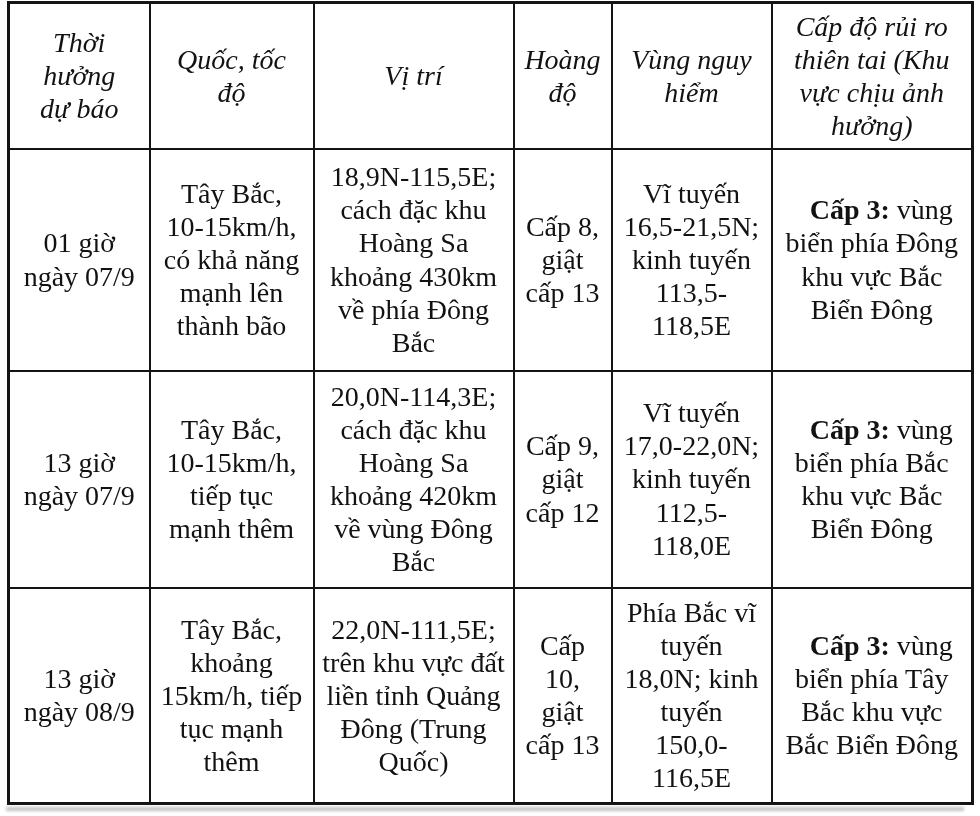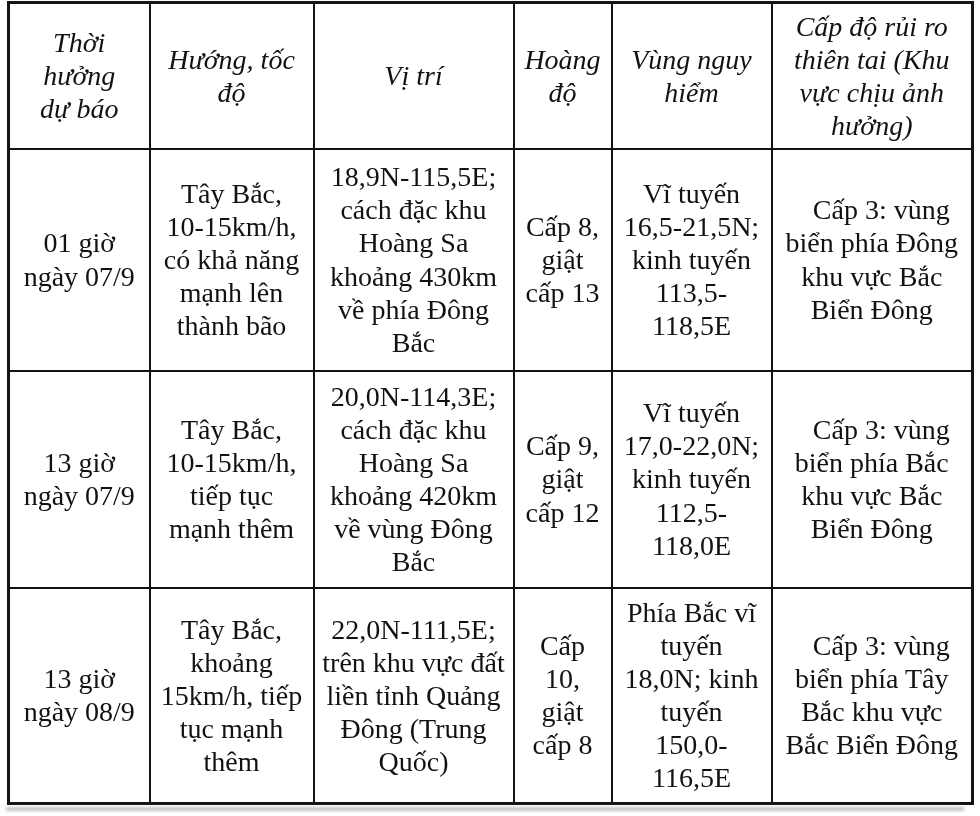--- a/index.html
+++ b/index.html
@@ -29,21 +29,21 @@
     line-height: 1.18;
     color: #121212;
     padding: 2px 4px;
     overflow: hidden;
   }
   th {
     font-style: italic;
     font-weight: normal;
   }
   .risk-grade {
-    font-weight: normal;
+    font-weight: bold;
     margin-left: 19px;
   }
   thead tr { height: 146px; }
   tbody tr.r0 { height: 222px; }
   tbody tr.r1 { height: 217px; }
   tbody tr.r2 { height: 216px; }
   .page-shadow {
     width: 958px;
     height: 4px;
     margin: 2px 0 0 6px;
@@ -61,21 +61,21 @@
     <col style="width:164px">
     <col style="width:200px">
     <col style="width:98px">
     <col style="width:160px">
     <col style="width:201px">
   </colgroup>
   <thead>
     <tr>
       <th>Thời hưởng
 dự báo</th>
-      <th>Hướng, tốc
+      <th>Quốc, tốc
 độ</th>
       <th>Vị trí</th>
       <th>Hoàng
 độ</th>
       <th>Vùng nguy
 hiểm</th>
       <th>Cấp độ rủi ro
 thiên tai (Khu
 vực chịu ảnh
 hưởng)</th>
@@ -144,21 +144,21 @@
 tục mạnh
 thêm</td>
       <td>22,0N-111,5E;
 trên khu vực đất
 liền tỉnh Quảng
 Đông (Trung
 Quốc)</td>
       <td>Cấp
 10,
 giật
-cấp 8</td>
+cấp 13</td>
       <td>Phía Bắc vĩ
 tuyến
 18,0N; kinh
 tuyến
 150,0-
 116,5E</td>
       <td><span class="risk-grade">Cấp 3:</span><span> vùng
 biển phía Tây
 Bắc khu vực
 Bắc Biển Đông</span></td>

